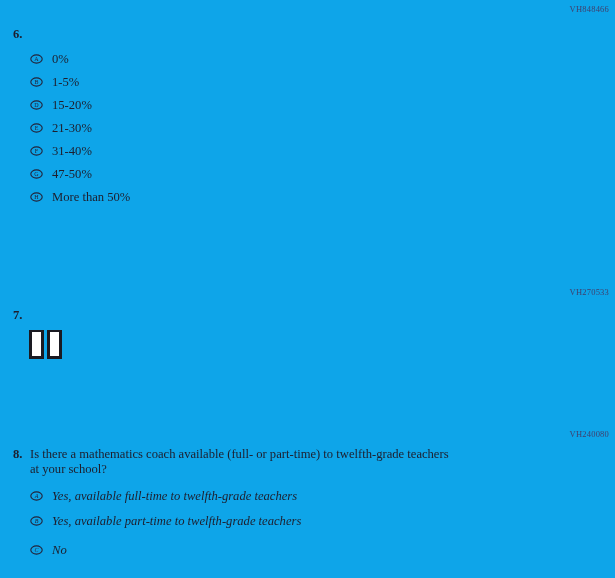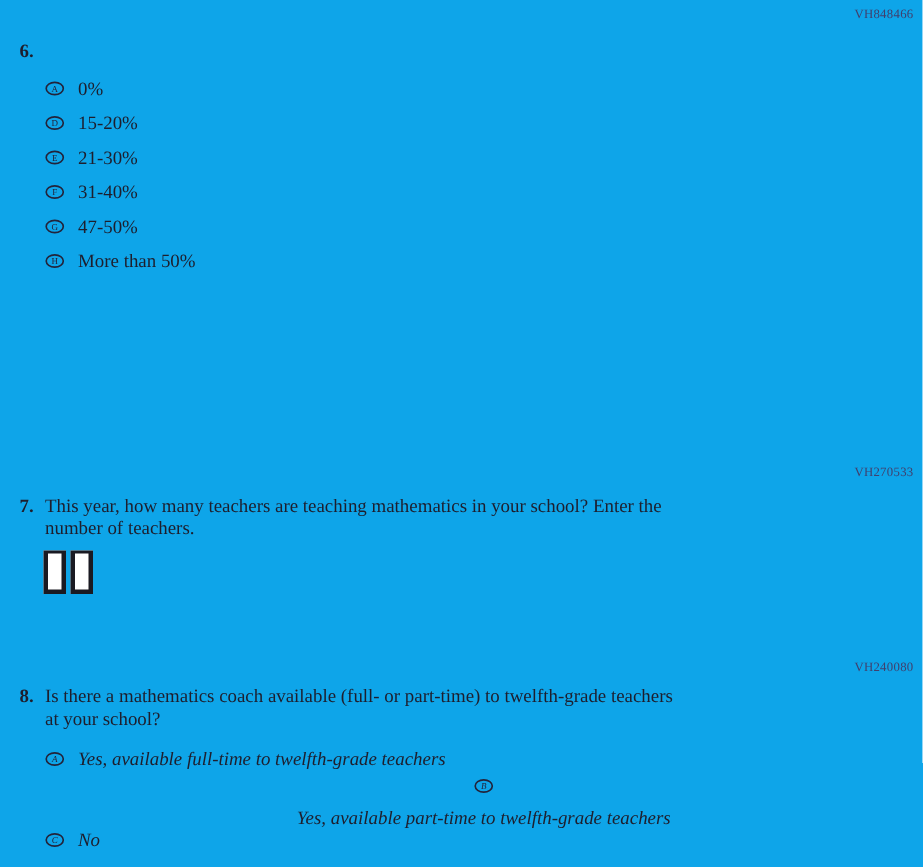--- a/index.html
+++ b/index.html
@@ -7,22 +7,22 @@
     position: relative;
     width: 615px;
     height: 578px;
     background: #0ea5e9;
     font-family: "Liberation Serif", serif;
     color: #1e1e2d;
     overflow: hidden;
   }
   .sec { position: absolute; left: 0; right: 0; }
   #sec6 { top: 4px; }
-  #sec7 { top: 309px; }
-  #sec8 { top: 439px; }
+  #sec7 { top: 287px; }
+  #sec8 { top: 429px; }
 
   .code {
     text-align: right;
     padding-right: 6px;
     font-size: 8.5px;
     line-height: 10px;
     color: #40406e;
     letter-spacing: 0.2px;
   }
   .question {
@@ -41,21 +41,21 @@
   #sec6 .opts { margin-top: 5px; }
   #sec8 .opts { margin-top: 7px; font-style: italic; }
   .opt {
     display: flex;
     align-items: center;
     height: 23px;
     padding-left: 30px;
     gap: 9px;
     cursor: pointer;
   }
-  #sec8 .opt.gap-sm { margin-top: 2px; flex-direction: column; }
+  #sec8 .opt.gap-sm { margin-top: 2px; }
   #sec8 .opt.gap-lg { margin-top: 6px; }
   .oval { flex: none; display: block; }
   .olabel { font-size: 12.6px; line-height: 14px; }
 
   .boxes { margin: 7px 0 0 29px; display: flex; gap: 3px; }
   .dbox {
     width: 15px;
     height: 29px;
     box-sizing: border-box;
     border-style: solid;
@@ -74,20 +74,27 @@
     <div class="question">
       <span class="qnum">6.</span>
     </div>
     <div class="opts">
       <div class="opt">
         <svg class="oval" width="13" height="10" viewBox="0 0 13 10">
             <ellipse cx="6.5" cy="5" rx="5.7" ry="4.1" fill="none" stroke="#23233a" stroke-width="1.1"></ellipse>
             <text x="6.5" y="7.2" text-anchor="middle" font-size="6" fill="#23233a">A</text>
           </svg>
         <span class="olabel">0%</span>
+      </div>
+      <div class="opt">
+        <svg class="oval" width="13" height="10" viewBox="0 0 13 10">
+            <ellipse cx="6.5" cy="5" rx="5.7" ry="4.1" fill="none" stroke="#23233a" stroke-width="1.1"></ellipse>
+            <text x="6.5" y="7.2" text-anchor="middle" font-size="6" fill="#23233a">B</text>
+          </svg>
+        <span class="olabel">1-5%</span>
       </div>
       <div class="opt">
         <svg class="oval" width="13" height="10" viewBox="0 0 13 10">
             <ellipse cx="6.5" cy="5" rx="5.7" ry="4.1" fill="none" stroke="#23233a" stroke-width="1.1"></ellipse>
             <text x="6.5" y="7.2" text-anchor="middle" font-size="6" fill="#23233a">D</text>
           </svg>
         <span class="olabel">15-20%</span>
       </div>
       <div class="opt">
         <svg class="oval" width="13" height="10" viewBox="0 0 13 10">
@@ -117,22 +124,20 @@
           </svg>
         <span class="olabel">More than 50%</span>
       </div>
     </div>
   </section>
 
   <section class="sec" id="sec7">
     <div class="code">VH270533</div>
     <div class="question">
       <span class="qnum">7.</span>
-      <div class="qtext">This year, how many teachers are teaching mathematics in your school? Enter the
-number of teachers.</div>
     </div>
     <div class="boxes">
       <div class="dbox"></div>
       <div class="dbox"></div>
     </div>
   </section>
 
   <section class="sec" id="sec8">
     <div class="code">VH240080</div>
     <div class="question">

